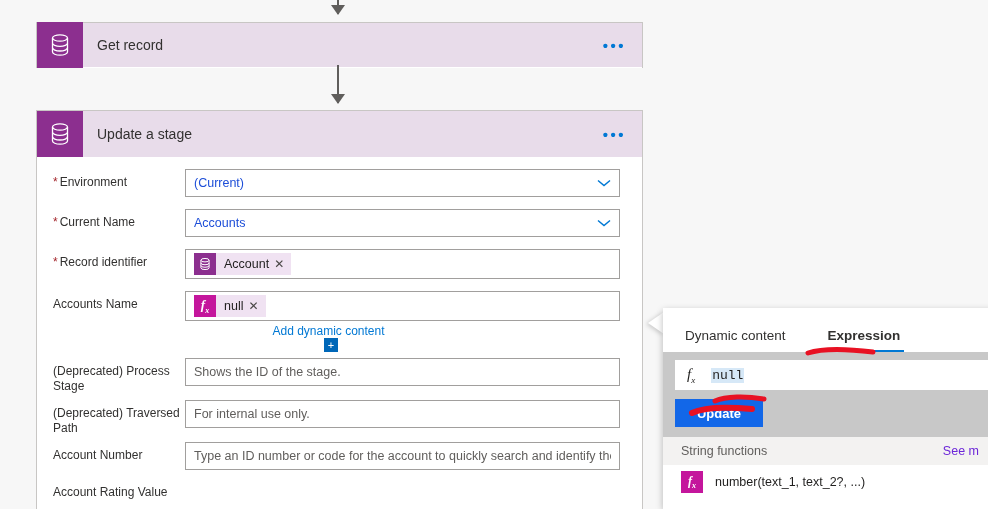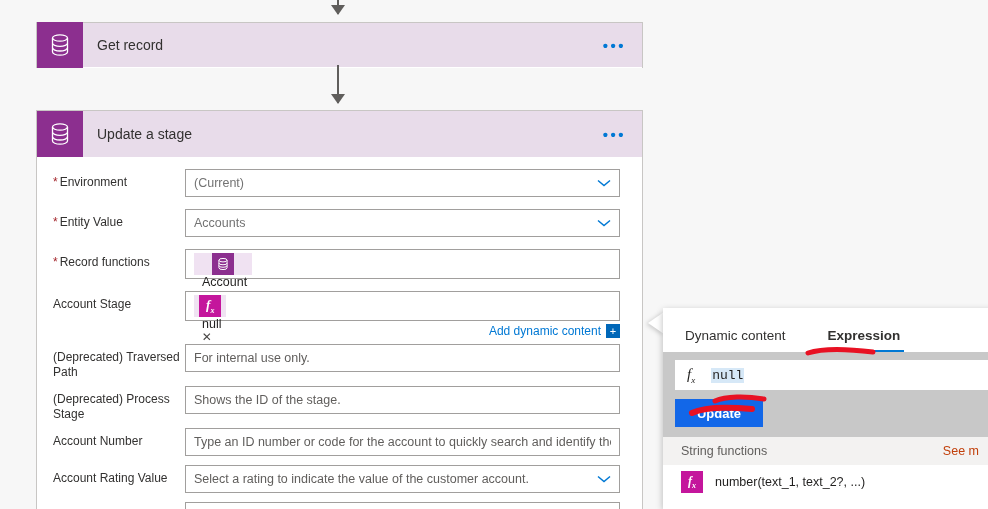--- a/index.html
+++ b/index.html
@@ -125,21 +125,21 @@
     background: #fff;
     box-sizing: border-box;
     display: flex;
     align-items: center;
     padding: 0 8px;
     position: relative;
   }
   .form-control.tall { height: 30px; }
   .ctrl-value {
     font-size: 12.5px;
-    color: #737373;
+    color: #1d4ed8;
     white-space: nowrap;
     overflow: hidden;
   }
   .ctrl-placeholder {
     font-size: 12.5px;
     color: #605e5c;
     white-space: nowrap;
     overflow: hidden;
     text-overflow: clip;
   }
@@ -152,21 +152,20 @@
     height: 8px;
   }
 
   
   .chip {
     display: inline-flex;
     align-items: center;
     height: 22px;
     background: #f0e2f2;
     max-width: 100%;
-    flex-direction: column;
   }
   .chip-icon {
     width: 22px;
     height: 22px;
     flex: 0 0 22px;
     display: flex;
     align-items: center;
     justify-content: center;
   }
   .chip-icon.db { background: #8c2f8f; }
@@ -187,23 +186,23 @@
   .chip-x {
     padding-right: 7px;
     font-size: 12px;
     color: #484644;
     line-height: 1;
   }
 
   
   .dynamic-row {
     display: flex;
-    justify-content: flex-end;
     align-items: center;
     padding: 3px 22px 0 0;
+    flex-direction: column;
   }
   .dynamic-link {
     font-size: 12px;
     color: #0078d4;
   }
   .dynamic-plus {
     margin-left: 5px;
     width: 14px;
     height: 14px;
     background: #0067b8;
@@ -303,21 +302,21 @@
   .panel-section {
     background: #f3f2f1;
     height: 28px;
     display: flex;
     align-items: center;
     justify-content: space-between;
     padding: 0 14px 0 18px;
     font-size: 12.5px;
     color: #605e5c;
   }
-  .see-more { color: #c2410c; white-space: nowrap; }
+  .see-more { color: #6d28d9; white-space: nowrap; }
   .fn-row {
     display: flex;
     align-items: center;
     padding: 6px 0 0 18px;
     background: #fff;
   }
   .fn-icon {
     width: 22px; height: 22px;
     flex: 0 0 22px;
     background: #c4169c;
@@ -394,94 +393,88 @@
         <div class="form-label"><span class="req">*</span><span>Environment</span></div>
         <div class="form-control">
           <span class="ctrl-value">(Current)</span>
           <svg class="chevron" viewBox="0 0 14 8">
               <path d="M1 1.5 L7 6.5 L13 1.5" fill="none" stroke="#0078d4" stroke-width="1.5"></path>
             </svg>
         </div>
       </div>
 
       <div class="form-row">
-        <div class="form-label"><span class="req">*</span><span>Entity Value</span></div>
+        <div class="form-label"><span class="req">*</span><span>Current Name</span></div>
         <div class="form-control">
           <span class="ctrl-value">Accounts</span>
           <svg class="chevron" viewBox="0 0 14 8">
               <path d="M1 1.5 L7 6.5 L13 1.5" fill="none" stroke="#0078d4" stroke-width="1.5"></path>
             </svg>
         </div>
       </div>
 
       <div class="form-row">
-        <div class="form-label"><span class="req">*</span><span>Record functions</span></div>
+        <div class="form-label"><span class="req">*</span><span>Record identifier</span></div>
         <div class="form-control tall">
           <span class="chip">
             <span class="chip-icon db">
               <svg width="12" height="14" viewBox="0 0 22 24" aria-hidden="true">
                 <ellipse cx="11" cy="5" rx="7.5" ry="3.2" fill="none" stroke="#ffffff" stroke-width="1.8"></ellipse>
                 <path d="M3.5 5 V19 a7.5 3.2 0 0 0 15 0 V5" fill="none" stroke="#ffffff" stroke-width="1.8"></path>
                 <path d="M3.5 10.2 a7.5 3.2 0 0 0 15 0" fill="none" stroke="#ffffff" stroke-width="1.8"></path>
                 <path d="M3.5 14.8 a7.5 3.2 0 0 0 15 0" fill="none" stroke="#ffffff" stroke-width="1.8"></path>
               </svg>
             </span>
             <span class="chip-label">Account</span>
             <span class="chip-x">✕</span>
           </span>
         </div>
       </div>
 
       <div class="form-row">
-        <div class="form-label"><span>Account Stage</span></div>
+        <div class="form-label"><span>Accounts Name</span></div>
         <div class="form-control tall">
           <span class="chip">
             <span class="chip-icon fx">
                 <i>f<sub>x</sub></i>
               </span>
             <span class="chip-label">null</span>
             <span class="chip-x">✕</span>
           </span>
         </div>
       </div>
 
       <div class="dynamic-row">
         <span class="dynamic-link">Add dynamic content</span>
         <span class="dynamic-plus">+</span>
       </div>
 
       <div class="form-row" style="margin-top:6px;">
+        <div class="form-label"><span>(Deprecated) Process Stage</span></div>
+        <div class="form-control">
+          <span class="ctrl-placeholder">Shows the ID of the stage.</span>
+        </div>
+      </div>
+
+      <div class="form-row" style="margin-top:6px;">
         <div class="form-label"><span>(Deprecated) Traversed Path</span></div>
         <div class="form-control">
           <span class="ctrl-placeholder">For internal use only.</span>
-        </div>
-      </div>
-
-      <div class="form-row" style="margin-top:6px;">
-        <div class="form-label"><span>(Deprecated) Process Stage</span></div>
-        <div class="form-control">
-          <span class="ctrl-placeholder">Shows the ID of the stage.</span>
         </div>
       </div>
 
       <div class="form-row" style="margin-top:6px;">
         <div class="form-label"><span>Account Number</span></div>
         <div class="form-control">
           <span class="ctrl-placeholder">Type an ID number or code for the account to quickly search and identify the ac</span>
         </div>
       </div>
 
       <div class="form-row" style="margin-top:9px;">
         <div class="form-label"><span>Account Rating Value</span></div>
-        <div class="form-control">
-          <span class="ctrl-placeholder">Select a rating to indicate the value of the customer account.</span>
-          <svg class="chevron" viewBox="0 0 14 8">
-              <path d="M1 1.5 L7 6.5 L13 1.5" fill="none" stroke="#0078d4" stroke-width="1.5"></path>
-            </svg>
-        </div>
       </div>
 
       <div class="form-row" style="margin-top:9px;">
         <div class="form-label"><span>Address 1: Address Type Value</span></div>
         <div class="form-control">
           
           
         </div>
       </div>
 

